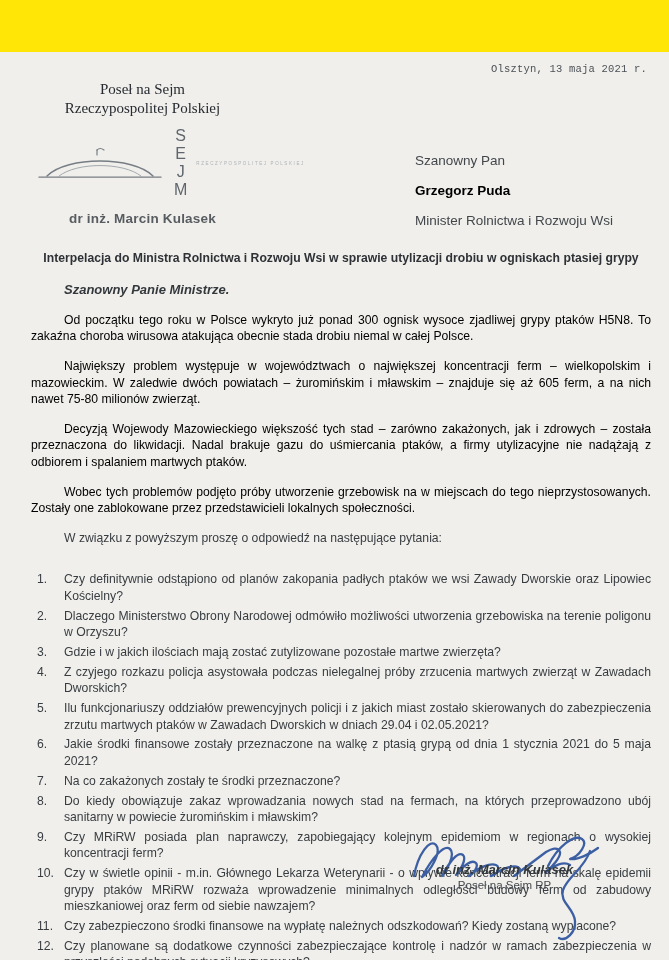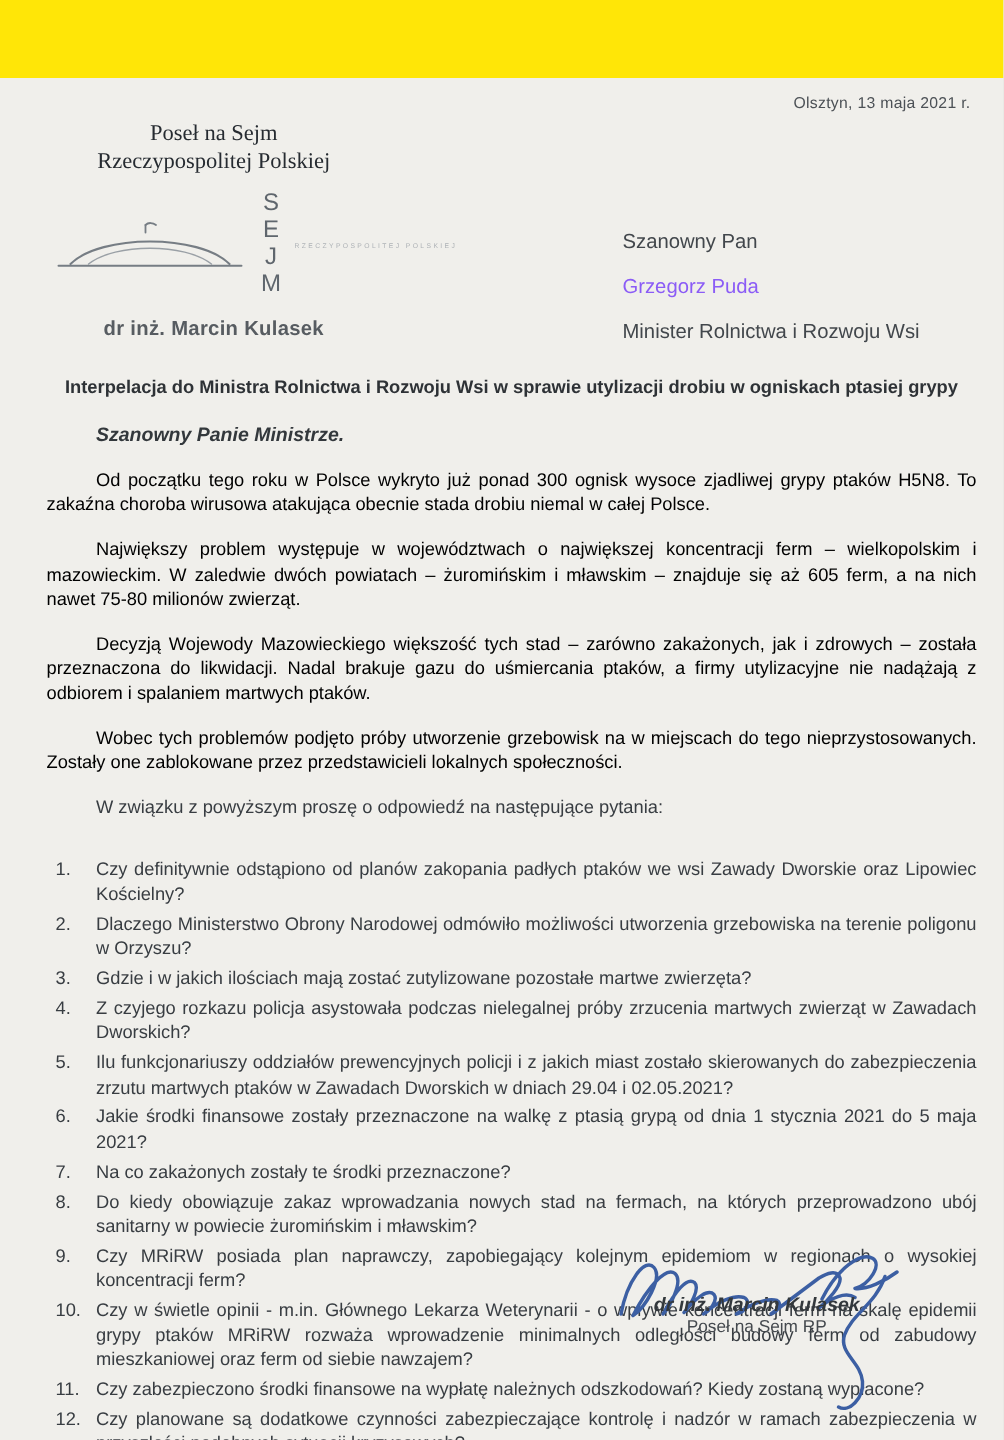--- a/index.html
+++ b/index.html
@@ -6,21 +6,21 @@
   html,body { width:669px; height:960px; }
   body { font-family:"Liberation Sans", sans-serif; background:#d8d6d2; }
   .page {
     position:relative; width:669px; height:960px; overflow:hidden;
     background:#f0efeb; color:#383d42;
   }
   .topbar { position:absolute; left:0; top:0; width:669px; height:52px; background:#ffe607; }
 
   .date-line {
     position:absolute; top:63px; right:22px;
-    font-size:10.5px; color:#4c5156; letter-spacing:0.2px;
+    font-size:10.5px; color:#4c5156; letter-spacing:0.2px;font-family:Liberation Mono, monospace;
   }
 
   
   .sender { position:absolute; left:35px; top:80px; width:215px; text-align:center; }
   .sender-org {
     font-family:"Liberation Serif", serif; font-size:15px; line-height:19px; color:#262b31;
   }
   .logo { margin-top:8px; display:flex; flex-direction:row; align-items:center; }
   .logo svg { display:block; }
   .logo-word {
@@ -30,21 +30,21 @@
   .logo-caption {
     font-size:4.5px; letter-spacing:1.6px; color:#aeb2b6; margin-top:2px; white-space:nowrap;
   }
   .sender-name {
     margin-top:12px; font-size:13.5px; font-weight:bold; color:#575c61; letter-spacing:0.2px;
   }
 
   
   .recipient { position:absolute; left:415px; top:146px; font-size:13.5px; color:#42474c; }
   .recipient div { line-height:30px; }
-  .recipient-name { font-weight:normal; color:#8b5cf6; }
+  .recipient-name { font-weight:bold; color:#000000; }
 
   
   .letter { position:absolute; left:31px; top:250px; width:620px; font-size:12.2px; line-height:16.4px; }
   .letter-title {
     text-align:center; font-weight:bold; font-size:12.2px; color:#2e3236; margin-bottom:16px;
   }
   .greeting {
     font-weight:bold; font-style:italic; font-size:13px; color:#33383c;
     text-indent:33px; margin-bottom:13px;
   }

